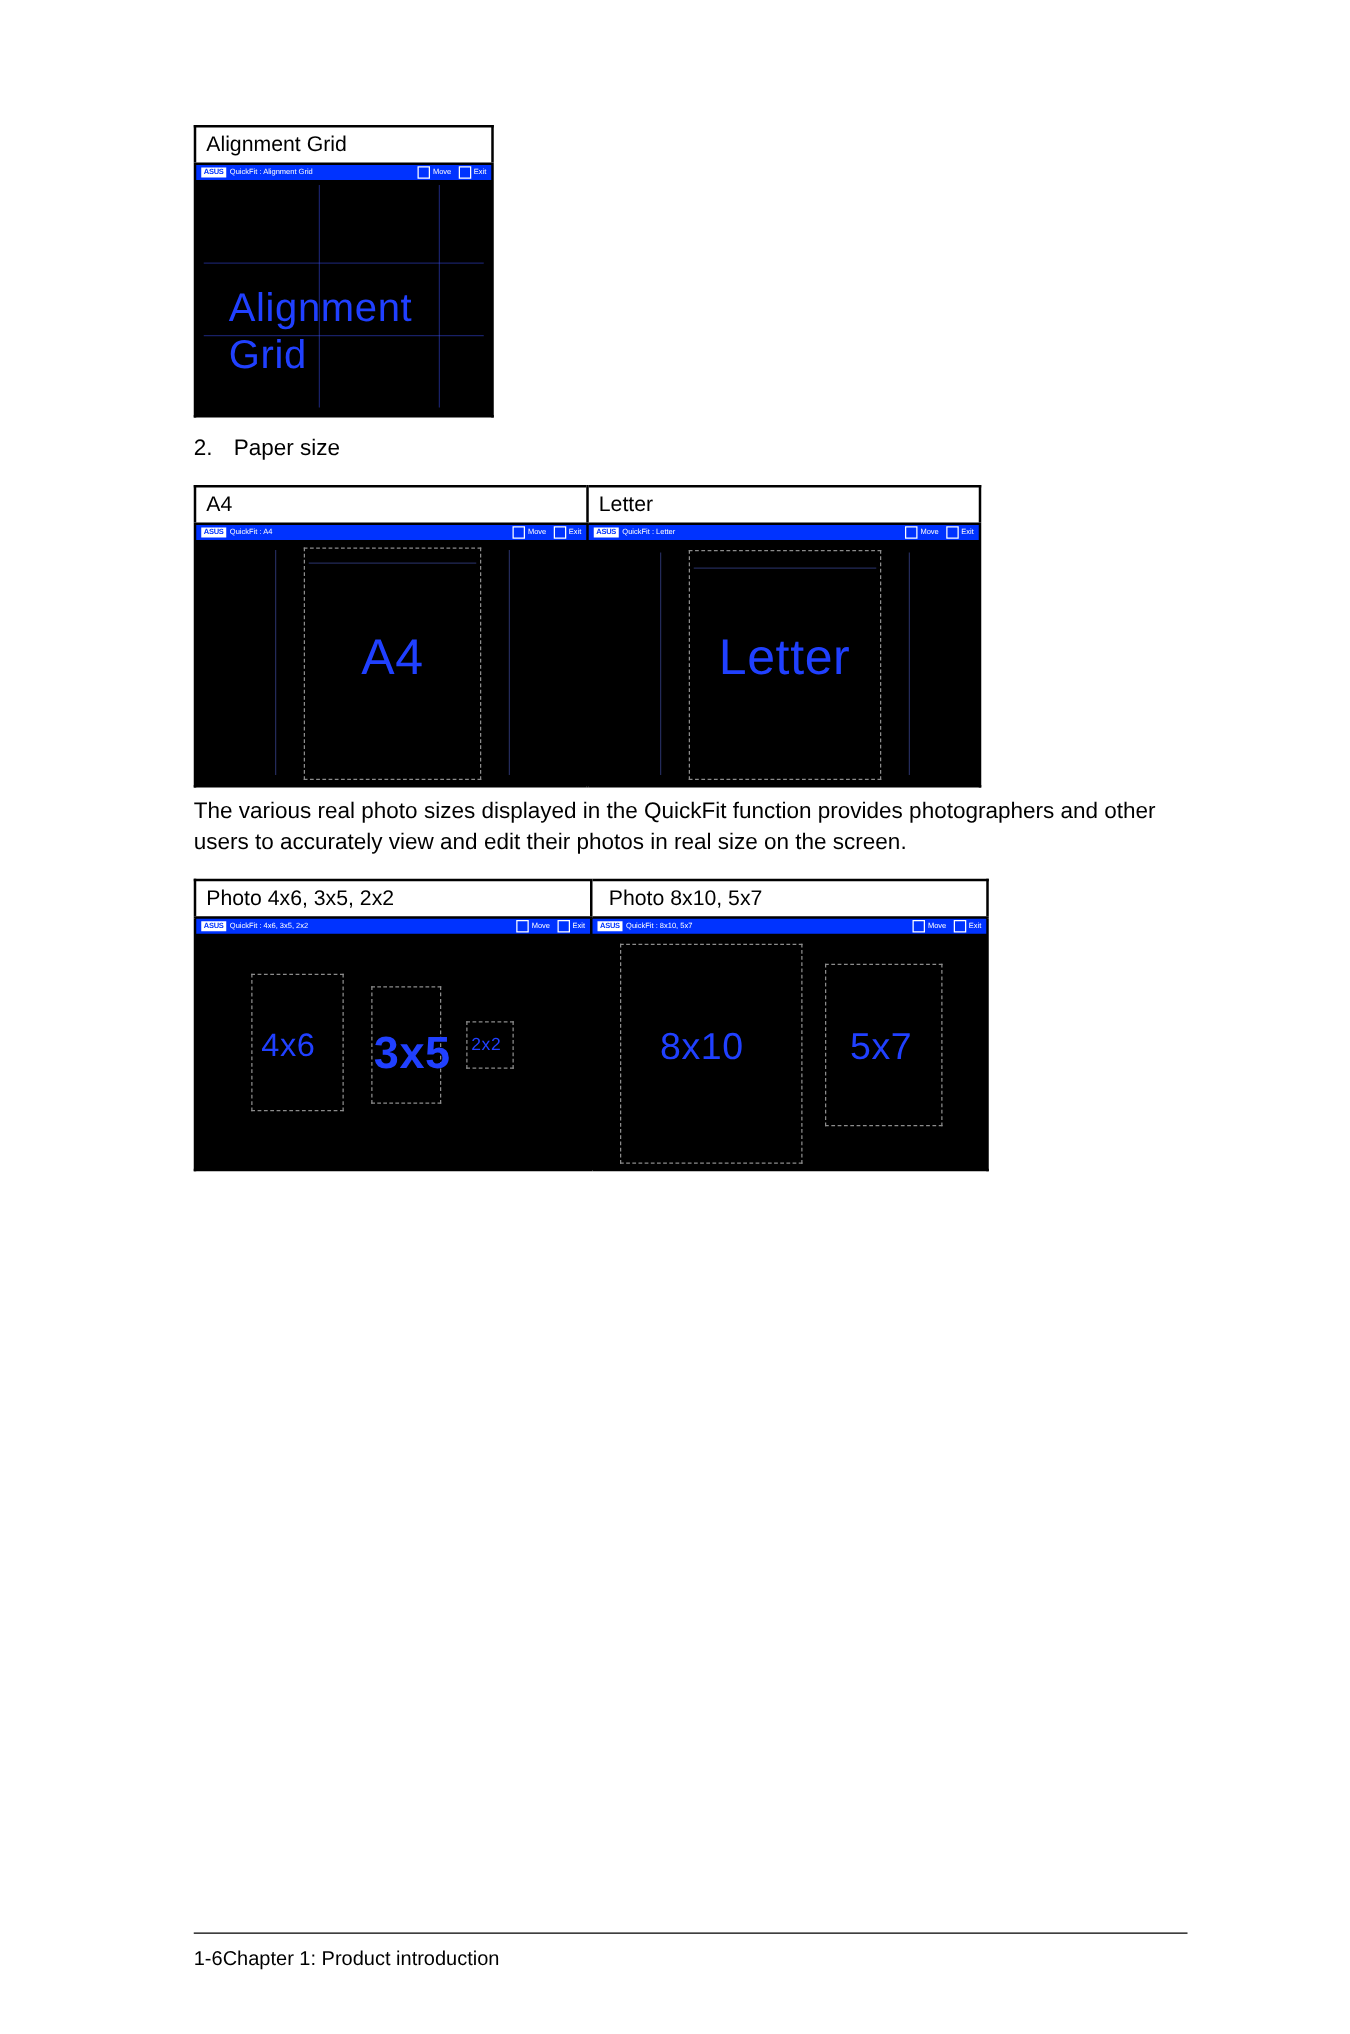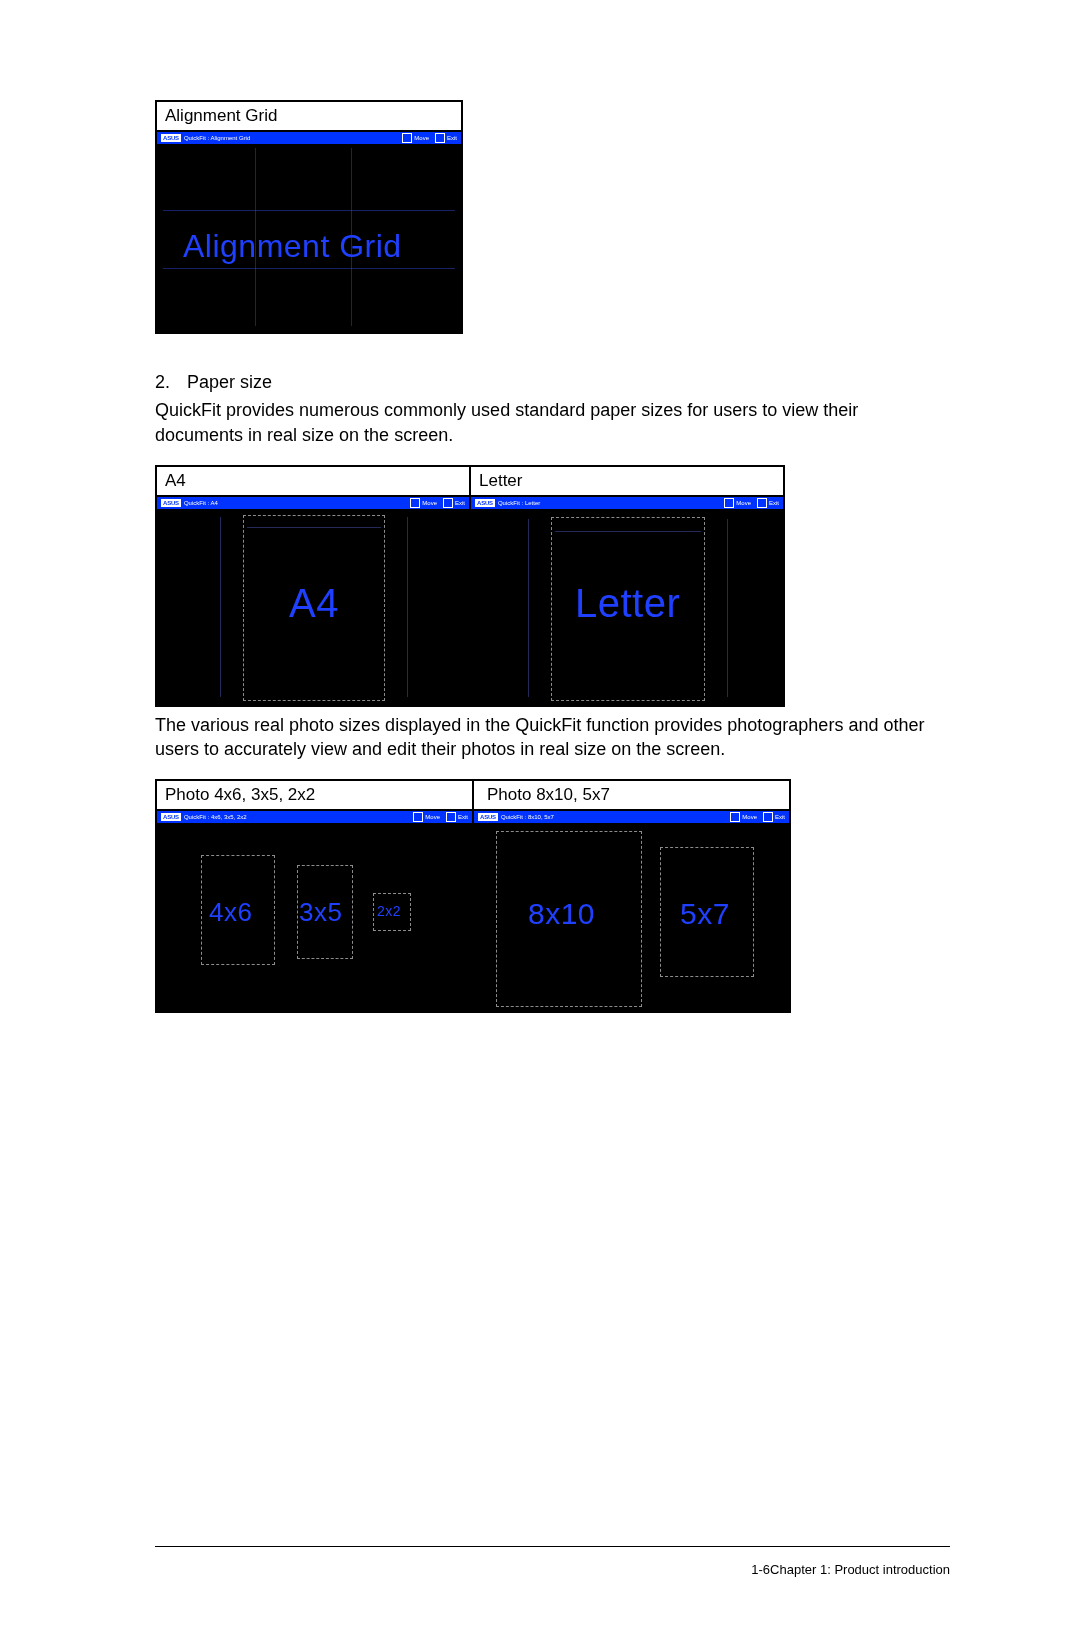--- a/index.html
+++ b/index.html
@@ -106,21 +106,21 @@
   }
   .blue-label {
     color: #2040ff;
     font-family: Arial, Helvetica, sans-serif;
     font-weight: 400;
     position: absolute;
     letter-spacing: 0.5px;
   }
 
   
-  .align-table { width: 308px; margin-bottom: 36px; }
+  .align-table { width: 240px; margin-bottom: 12px; }
   .align-body { width: 292px; height: 200px; }
   .align-screen .blue-label { font-size: 32px; top: 96px; left: 26px; }
   .align-grid-line-v { position:absolute; width:1px; background: rgba(60,80,255,0.4); top: 16px; bottom: 6px; }
   .align-grid-line-h { position:absolute; height:1px; background: rgba(60,80,255,0.4); left: 6px; right: 6px; }
 
   
   .para { margin: 0 0 18px 0; line-height: 1.35; }
   .list-num { display: inline-block; width: 32px; }
 
   
@@ -143,22 +143,22 @@
     right: 130px;
     bottom: 80px;
     border-top: 1px solid #000;
   }
   .footer-row {
     position: absolute;
     left: 155px;
     right: 130px;
     bottom: 50px;
     display: flex;
-    justify-content: flex-end;
-    font-size: 13px;
+    justify-content: flex-start;
+    font-size: 16px;
   }
 </style>
 </head>
 <body>
 
 <div class="page">
 
   <table class="fig-table align-table">
     <tbody>
         <tr>
@@ -190,21 +190,20 @@
           <span class="blue-label">Alignment Grid</span>
         </div>
       </td>
     </tr>
   </tbody>
     </table>
 
   <p class="para">
     <span class="list-num">2.</span><span>Paper size</span>
   </p>
-  <p class="para" style="margin-top:-14px;">QuickFit provides numerous commonly used standard paper sizes for users to view their documents in real size on the screen.</p>
 
   <table class="fig-table paper-table">
     <tbody>
         <tr>
       <td class="fig-caption-cell">A4</td>
       <td class="fig-caption-cell right">Letter</td>
     </tr>
     <tr>
       <td class="fig-body-cell paper-body divider-right">
         <div class="screen paper-screen">
@@ -285,21 +284,21 @@
                     <span class="osd-sq"></span>
                     <span class="osd-text">Exit</span>
                   </span>
             </div>
           </div>
 
           <div class="dashed-box" style="left:44px; top:44px; width:74px; height:110px;"></div>
           <span class="blue-label" style="font-size:26px; top:86px; left:52px;">4x6</span>
 
           <div class="dashed-box" style="left:140px; top:54px; width:56px; height:94px;"></div>
-          <span class="blue-label" style="font-size:26px; top:86px; left:142px;">3x5</span>
+          <span class="blue-label" style="font-size:36px; top:86px; left:142px;font-weight:bold;">3x5</span>
 
           <div class="dashed-box" style="left:216px; top:82px; width:38px; height:38px;"></div>
           <span class="blue-label" style="font-size:14px; top:92px; left:220px;">2x2</span>
         </div>
       </td>
       <td class="fig-body-cell photo-body">
         <div class="screen">
           <div class="osdbar">
             <div class="osd-left">
               <span class="asus-badge">ASUS</span>

